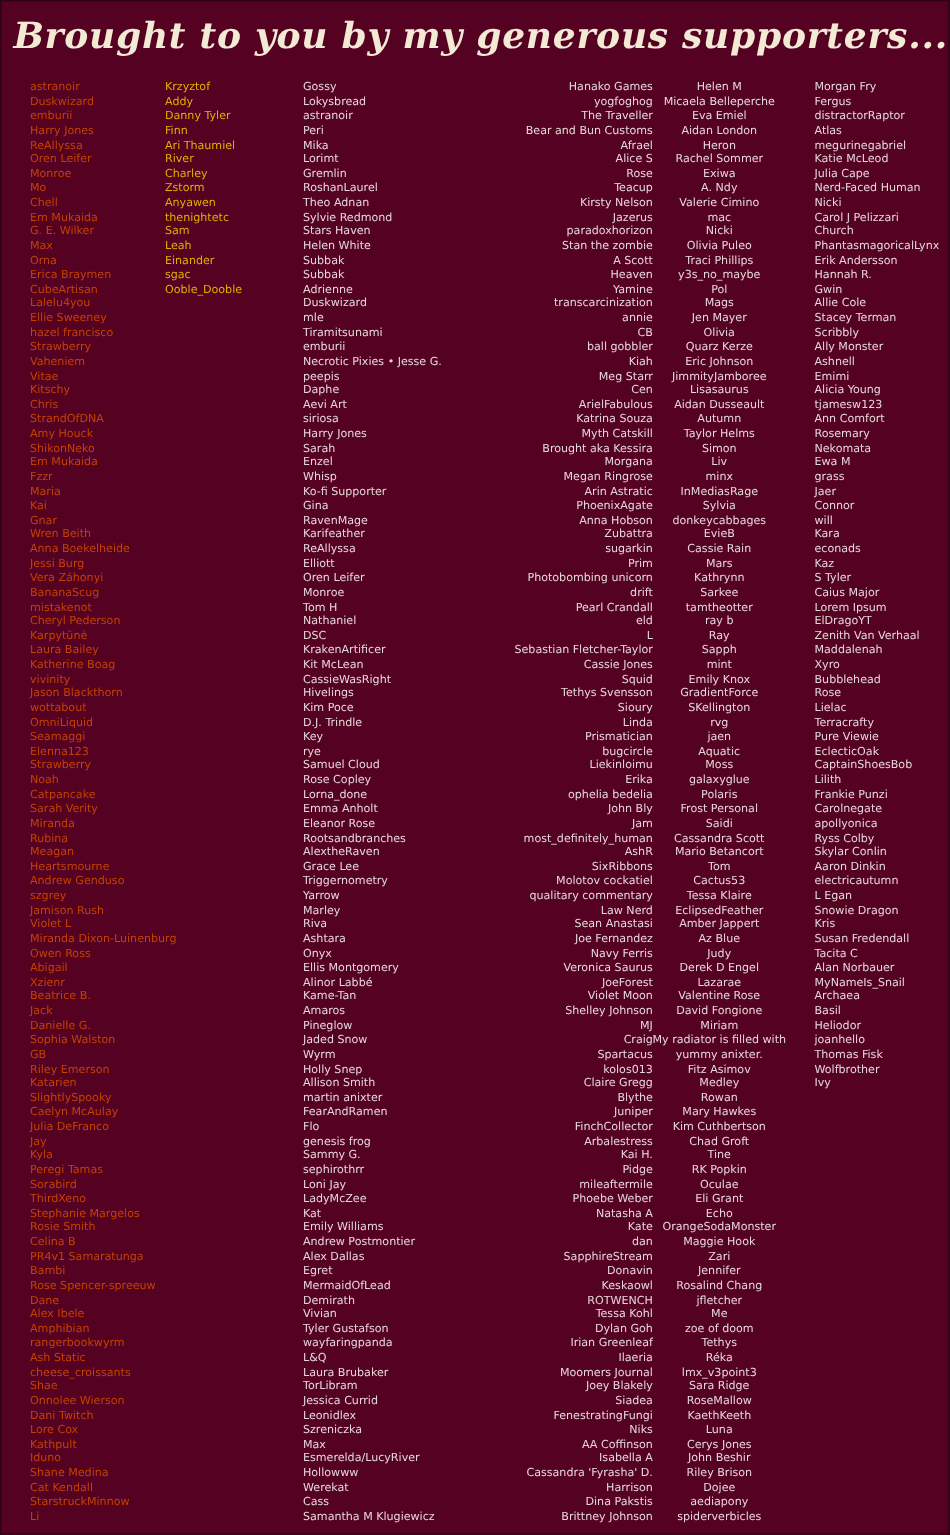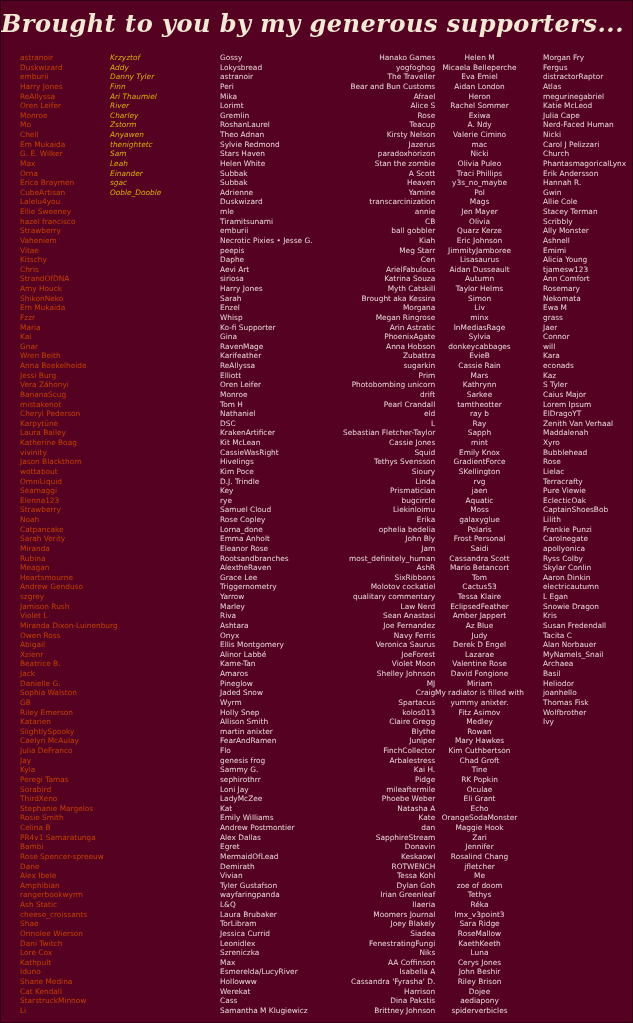--- a/index.html
+++ b/index.html
@@ -14,42 +14,42 @@
     font-family: "DejaVu Sans", sans-serif;
     background: var(--background, #550222);
     box-sizing: border-box;
     border: 1px solid #2e0212;
   }
   .title {
     position: absolute;
     top: 8px;
     left: 0;
     width: 100%;
-    text-align: left;
+    text-align: right;
     font-family: "DejaVu Serif", serif;
     font-style: italic;
     font-weight: bold;
     font-size: 24px;
     letter-spacing: 0.5px;
     color: var(--title, #f3ead6);
   }
   .col {
     position: absolute;
     top: 52px;
     font-size: 7.4px;
     line-height: 9.64px;
     white-space: nowrap;
   }
   .col .name { height: 9.64px; }
   .tier1 { color: var(--tier1, #c44102); }
-  .tier2 { color: var(--tier2, #deb002); font-style: italic; }
+  .tier2 { color: var(--tier2, #deb002); }
   .tier3 { color: var(--tier3, #e6d7d7); }
   .c1 { left: 19px;  }
   .c2 { left: 109px; }
-  .c3 { left: 219px; }
+  .c3 { left: 201px; }
   .c4 { left: 342px; text-align: right; }
   .c5 { left: 434px; text-align: center; }
   .c6 { left: 542px; }
 </style>
 </head>
 <body>
 
 <div class="title">Brought to you by my generous supporters...</div>
 
 <div class="col c1 tier1">

